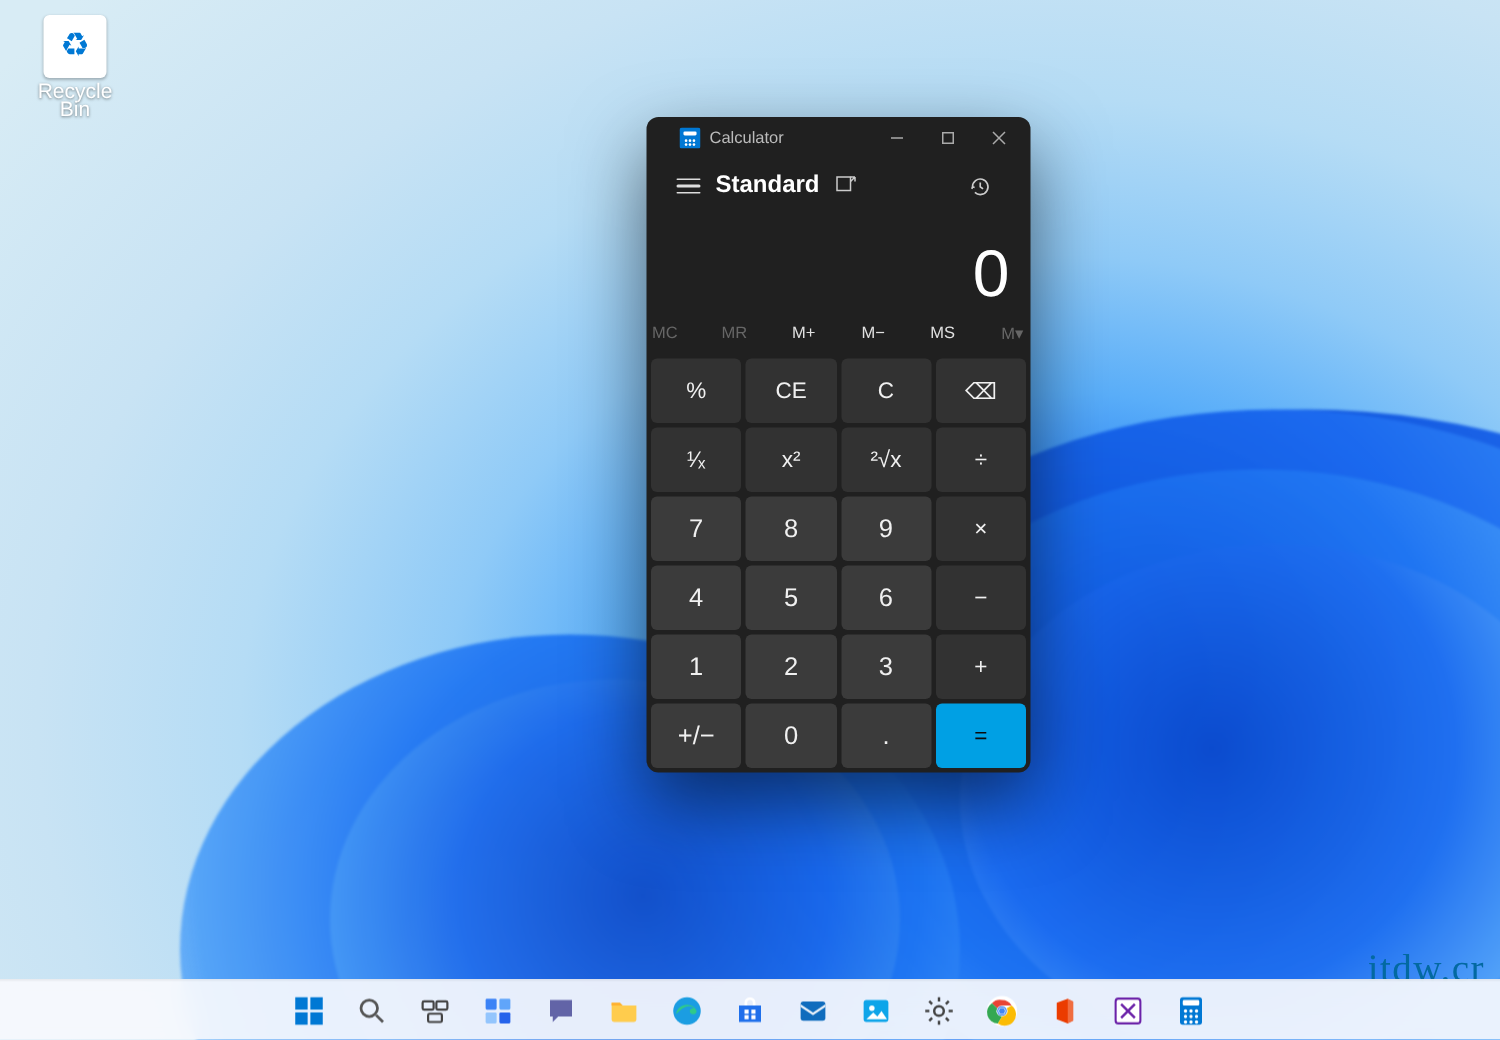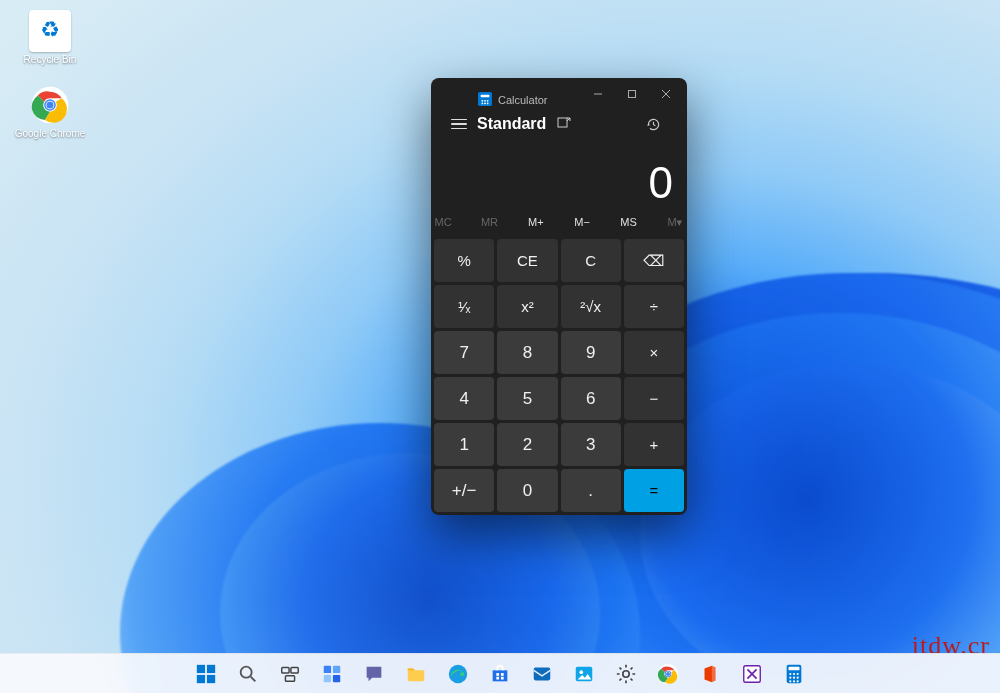--- a/index.html
+++ b/index.html
@@ -15,38 +15,38 @@
   .petal.b { width:700px; height:540px; right:-200px; bottom:-120px; background: radial-gradient(circle at 35% 35%, #0b4cd0 0%, #1361ee 40%, #2e88f7 70%, rgba(100,180,255,0) 100%); }
   .petal.c { width:560px; height:440px; right:-120px; bottom:-60px; background: radial-gradient(circle at 38% 38%, #0c51d8 0%, #1a70f2 45%, #4aa0f8 75%, rgba(150,210,255,0) 100%); }
   .petal.d { width:420px; height:340px; right:-60px; bottom:-10px; background: radial-gradient(circle at 40% 40%, #0a49cc 0%, #1a6af0 50%, #57a8fa 80%, rgba(180,225,255,0) 100%); }
   .petal.e { width:520px; height:420px; left:120px; bottom:-150px; background: radial-gradient(circle at 60% 40%, #0c50d6 0%, #1b72f2 45%, #4a9ef8 75%, rgba(160,220,255,0) 100%); }
   .petal.f { width:380px; height:320px; left:220px; bottom:-80px; background: radial-gradient(circle at 55% 45%, #0a46c6 0%, #1664ea 45%, #3c94f6 80%, rgba(180,225,255,0) 100%); }
 
   
   .desktop-icons { position:absolute; top:10px; left:14px; width:72px; }
   .desktop-icon { display:flex; flex-direction:column; align-items:center; margin-bottom:18px; cursor:pointer; }
   .desktop-icon .glyph { width:42px; height:42px; display:flex; align-items:center; justify-content:center; }
-  .desktop-icon .label { color:#fff; font-size:10px; text-align:center; line-height:12px; margin-top:2px; text-shadow:0 1px 2px rgba(0,0,0,.5); }
+  .desktop-icon .label { color:#fff; font-size:14px; text-align:center; line-height:12px; margin-top:2px; text-shadow:0 1px 2px rgba(0,0,0,.5); }
   .glyph-recycle { background:#fff; border-radius:4px; box-shadow:0 1px 2px rgba(0,0,0,.25); position:relative; }
   .glyph-recycle::after { content:"♻"; color:#0078d4; font-size:22px; position:absolute; top:50%; left:50%; transform:translate(-50%,-52%); }
   .glyph-chrome { position:relative; }
   .glyph-chrome svg { width:40px; height:40px; }
   .glyph-edge { position:relative; }
   .glyph-edge svg { width:40px; height:40px; }
 
   
-  .watermark { position:absolute; right:10px; bottom:32px; font-family: Georgia, serif; font-size:26px; color:#b91c1c; letter-spacing:1px; }
+  .watermark { position:absolute; right:10px; bottom:32px; font-family: Georgia, serif; font-size:26px; color:#0369a1; letter-spacing:1px; }
 
   
   .calc {
     position:absolute; left:431px; top:78px; width:256px; height:437px;
     background:#202020; border-radius:8px; box-shadow:0 20px 50px rgba(0,0,0,.55);
     display:flex; flex-direction:column; overflow:hidden;
   }
-  .titlebar { display:flex; align-items:flex-end; height:28px; padding:0 4px 0 5px; color:#bbb; font-size:11px;margin-left:42px; }
+  .titlebar { display:flex; align-items:center; height:28px; padding:0 4px 0 22px; color:#bbb; font-size:11px; }
   .titlebar .appicon { width:14px; height:14px; margin-right:6px; display:flex; align-items:center; justify-content:center; }
   .titlebar .title { flex:1; }
   .winbtn { width:34px; height:24px; display:flex; align-items:center; justify-content:center; color:#aaa; font-size:10px; cursor:pointer; }
 
   .moderow { display:flex; align-items:center; height:36px; padding:0 20px; gap:10px; color:#fff; }
   .hamburger { width:16px; display:flex; flex-direction:column; gap:3px; cursor:pointer; }
   .hamburger span { height:1.5px; background:#ddd; display:block; border-radius:1px; }
   .mode-label { font-size:16px; font-weight:600; color:#fff; }
   .top-icon { width:16px; height:16px; display:flex; align-items:center; justify-content:center; color:#ccc; font-size:13px; cursor:pointer; }
   .moderow .spacer { flex:1; }
@@ -77,34 +77,20 @@
     <div class="petal c"></div>
   <div class="petal d"></div>
     <div class="petal e"></div>
     <div class="petal f"></div>
 </div>
 
 <div class="desktop-icons">
   <div class="desktop-icon">
     <div class="glyph glyph-recycle"></div>
     <div class="label">Recycle Bin</div>
-  </div>
-  <div class="desktop-icon">
-    <div class="glyph glyph-chrome">
-      <svg viewBox="0 0 48 48">
-          <circle cx="24" cy="24" r="22" fill="#fff"></circle>
-          <path fill="#EA4335" d="M24 8a16 16 0 0 1 13.9 8H24a8 8 0 0 0-7 4L9.4 12.6A15.95 15.95 0 0 1 24 8"></path>
-          <path fill="#34A853" d="M9.4 12.6 17 20a8 8 0 0 0 7 12l-6 10A16 16 0 0 1 9.4 12.6"></path>
-          <path fill="#FBBC05" d="M37.9 16A16 16 0 0 1 18 42l6-10a8 8 0 0 0 7-12z"></path>
-          <circle cx="24" cy="24" r="7" fill="#4285F4"></circle>
-          <circle cx="24" cy="24" r="5.2" fill="#fff"></circle>
-          <circle cx="24" cy="24" r="4.2" fill="#4285F4"></circle>
-        </svg>
-    </div>
-    <div class="label">Google Chrome</div>
   </div>
 </div>
 
 <div class="calc">
   <div class="titlebar">
     <div class="appicon">
       <svg viewBox="0 0 16 16" width="14" height="14">
           <rect width="16" height="16" rx="2" fill="#0078d4"></rect>
           <rect x="3" y="3" width="10" height="3" rx="1" fill="#fff"></rect>
           <circle cx="5" cy="10" r="1" fill="#fff"></circle>

